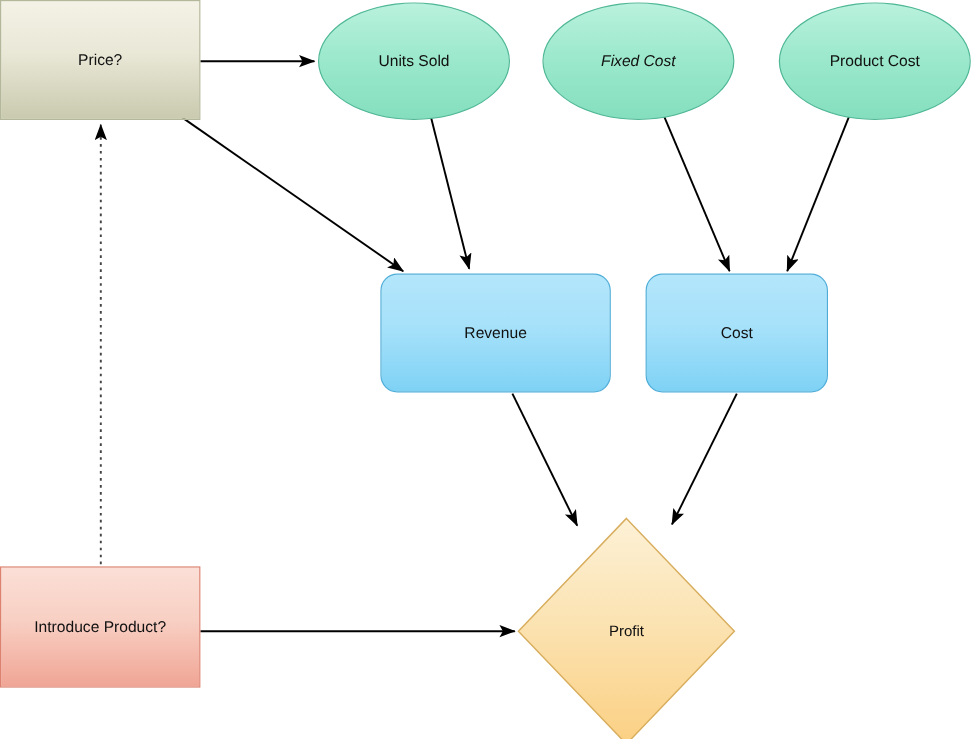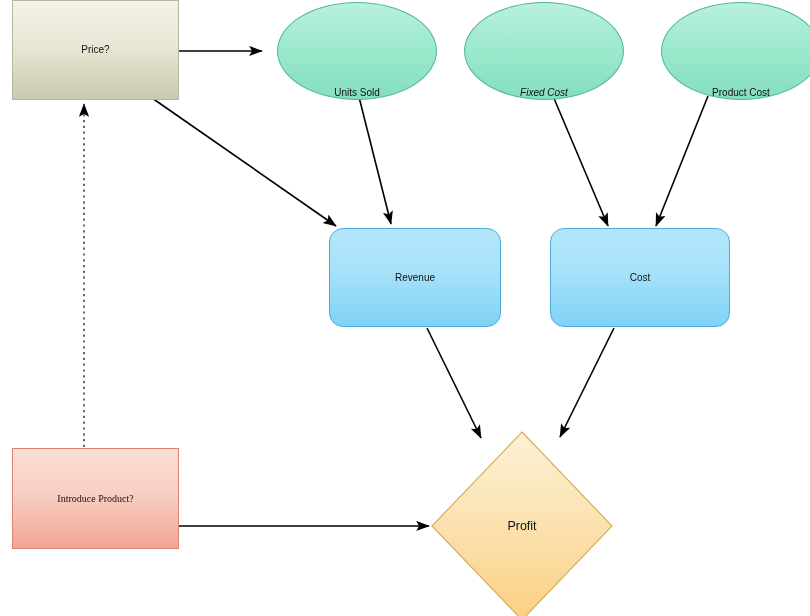--- a/index.html
+++ b/index.html
@@ -27,41 +27,39 @@
     pointer-events: none;
   }
   .node {
     position: absolute;
     box-sizing: border-box;
     display: flex;
     align-items: center;
     justify-content: center;
     text-align: center;
     color: #111111;
-    font-size: 10px;
+    font-size: 13px;
     line-height: 1.2;
-    margin-left: 12px;
   }
   .node-label {
     display: block;
     padding: 0 6px;
   }
 
   
   .shape-decision {
     background: linear-gradient(to bottom, #f4f2e6 0%, #e9e7d6 45%, #c9caaf 100%);
     border: 1px solid #b5b79a;
   }
 
   
   .shape-chance {
     border-radius: 50%;
     background: linear-gradient(to bottom, #b9f1dd 0%, #9de9cd 45%, #84dfbe 100%);
     border: 1px solid #4fb796;
-    align-items: flex-end;
   }
 
   
   .shape-calc {
     border-radius: 14px;
     background: linear-gradient(to bottom, #b3e6fb 0%, #a6e1fa 45%, #7fd2f5 100%);
     border: 1px solid #4eadd8;
   }
 
   
@@ -135,29 +133,29 @@
   </div>
 
   <div class="node shape-chance" style="left:452px; top:2px; width:160px; height:98px;font-style:italic;">
     <span class="node-label">Fixed Cost</span>
   </div>
 
   <div class="node shape-chance" style="left:649px; top:2px; width:160px; height:98px;">
     <span class="node-label">Product Cost</span>
   </div>
 
-  <div class="node shape-calc" style="left:317px; top:228px; width:172px; height:99px;">
+  <div class="node shape-calc" style="left:317px; top:228px; width:192px; height:99px;">
     <span class="node-label">Revenue</span>
   </div>
 
-  <div class="node shape-calc" style="left:538px; top:228px; width:180px; height:99px;">
+  <div class="node shape-calc" style="left:538px; top:228px; width:152px; height:99px;">
     <span class="node-label">Cost</span>
   </div>
 
-  <div class="node shape-choice" style="left:0px; top:448px; width:167px; height:101px;font-family:Liberation Serif, serif;">
+  <div class="node shape-choice" style="left:0px; top:472px; width:167px; height:101px;">
     <span class="node-label">Introduce Product?</span>
   </div>
 
   <div class="diamond-wrap" style="left:432px; top:432px; width:180px; height:188px;">
     <div class="diamond-label">Profit</div>
   </div>
 
 </div>
 
 </body></html>

